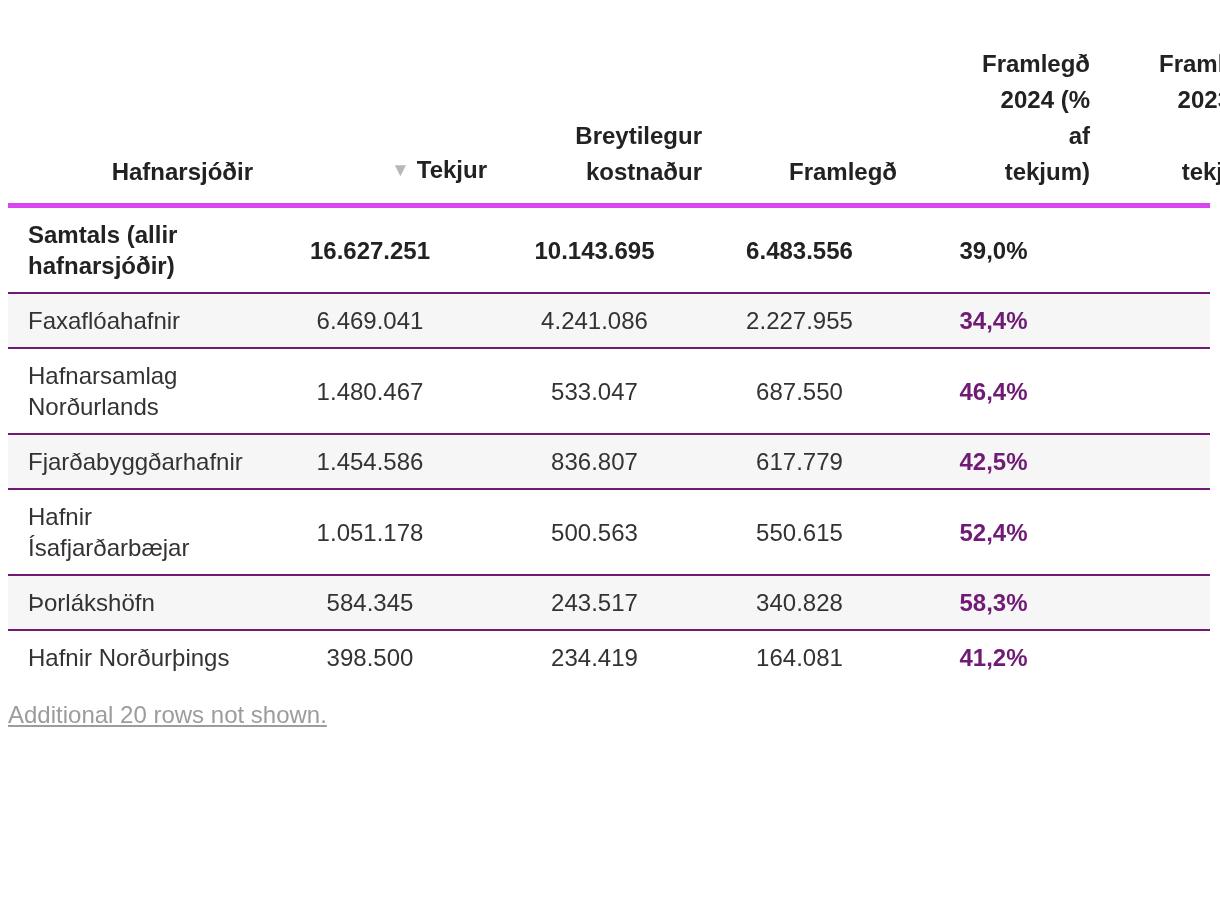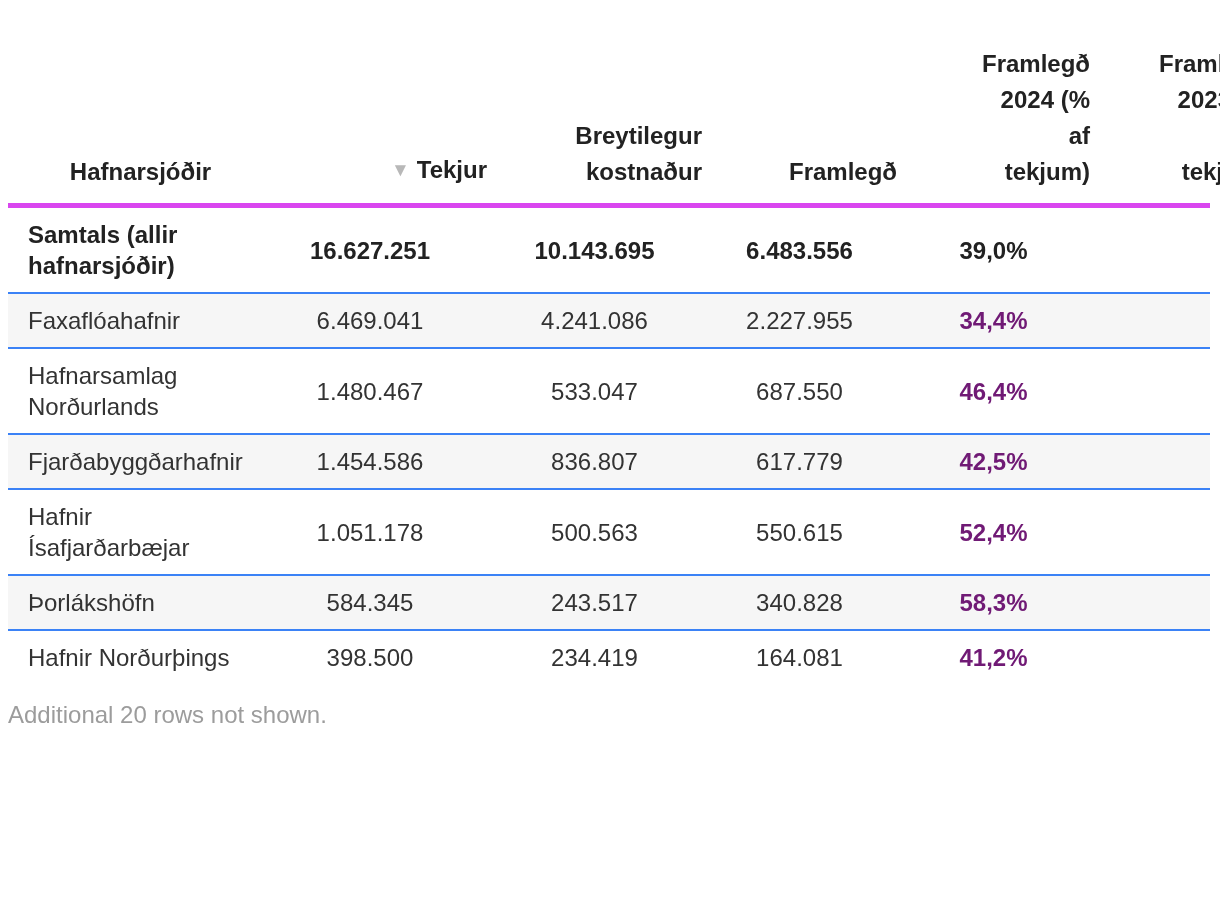--- a/index.html
+++ b/index.html
@@ -28,21 +28,21 @@
   thead th {
     vertical-align: bottom;
     text-align: right;
     font-weight: 700;
     color: #222222;
     line-height: 36px;
     padding: 46px 0 13px 0;
     border-bottom: 5px solid #d946ef;
     white-space: pre-line;
   }
-  thead th.col-name { text-align: center; padding-left: 20px; }
+  thead th.col-name { text-align: right; padding-left: 20px; }
   thead th.col-pct2023 { position: relative; }
   .clip-text {
     position: absolute;
     right: -57px;
     bottom: 13px;
     width: 200px;
     display: block;
     text-align: right;
     line-height: 36px;
     white-space: pre-line;
@@ -61,27 +61,28 @@
     vertical-align: middle;
     text-align: center;
     font-weight: 400;
   }
   tbody td.col-name {
     text-align: left;
     padding-left: 20px;
     white-space: pre-line;
   }
   tbody tr:nth-child(even) { background: #f6f6f6; }
-  tbody tr:not(:first-child) td { border-top: 2px solid #3b82f6; }
+  tbody tr:not(:first-child) td { border-top: 2px solid #701a75; }
   tbody tr.total-row td { font-weight: 700; color: #222222; }
   tbody td.pct { font-weight: 700; color: #701a75; }
   .footer-note {
     margin-top: 17px;
     font-size: 24px;
     color: #9c9c9c;
+    text-decoration: underline;
   }
 </style>
 </head>
 <body>
 
 <div class="viewport">
   <div class="table-wrap">
     <table class="data-table">
       <colgroup>
         <col style="width:245px">

